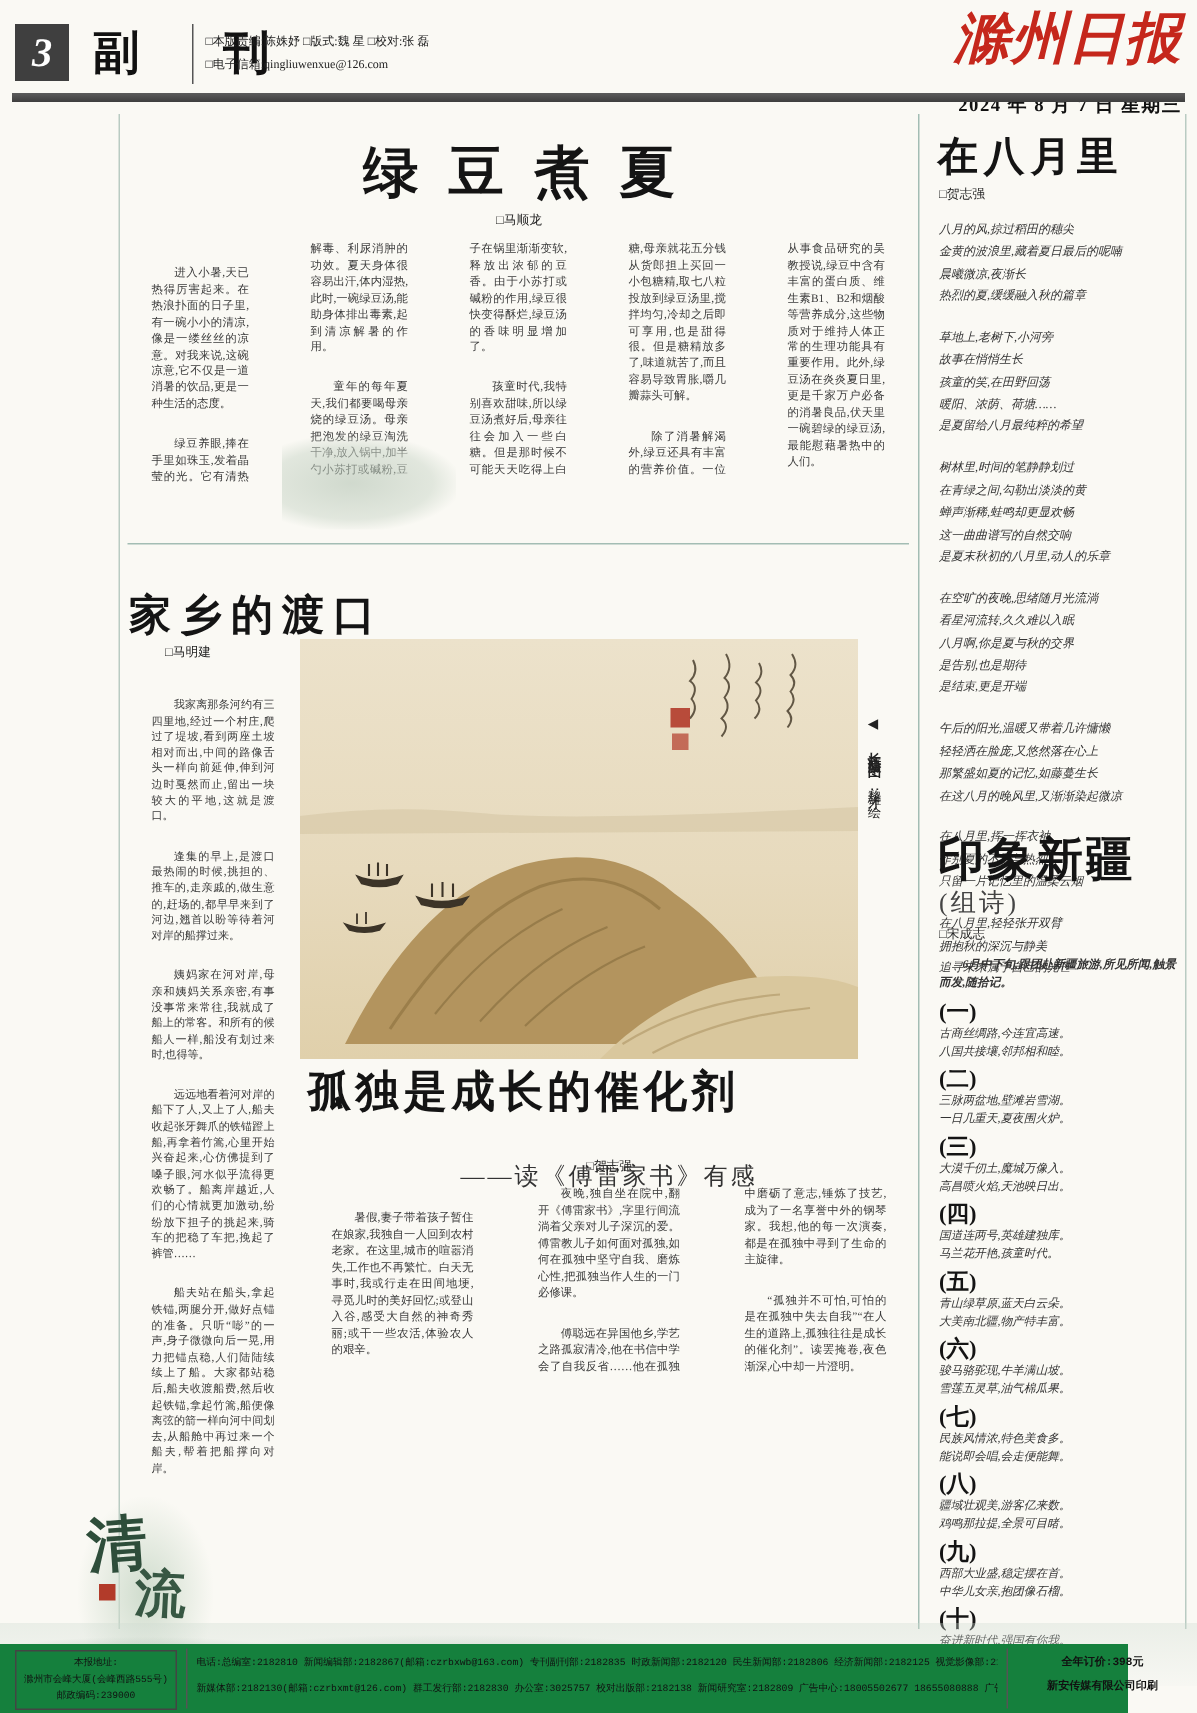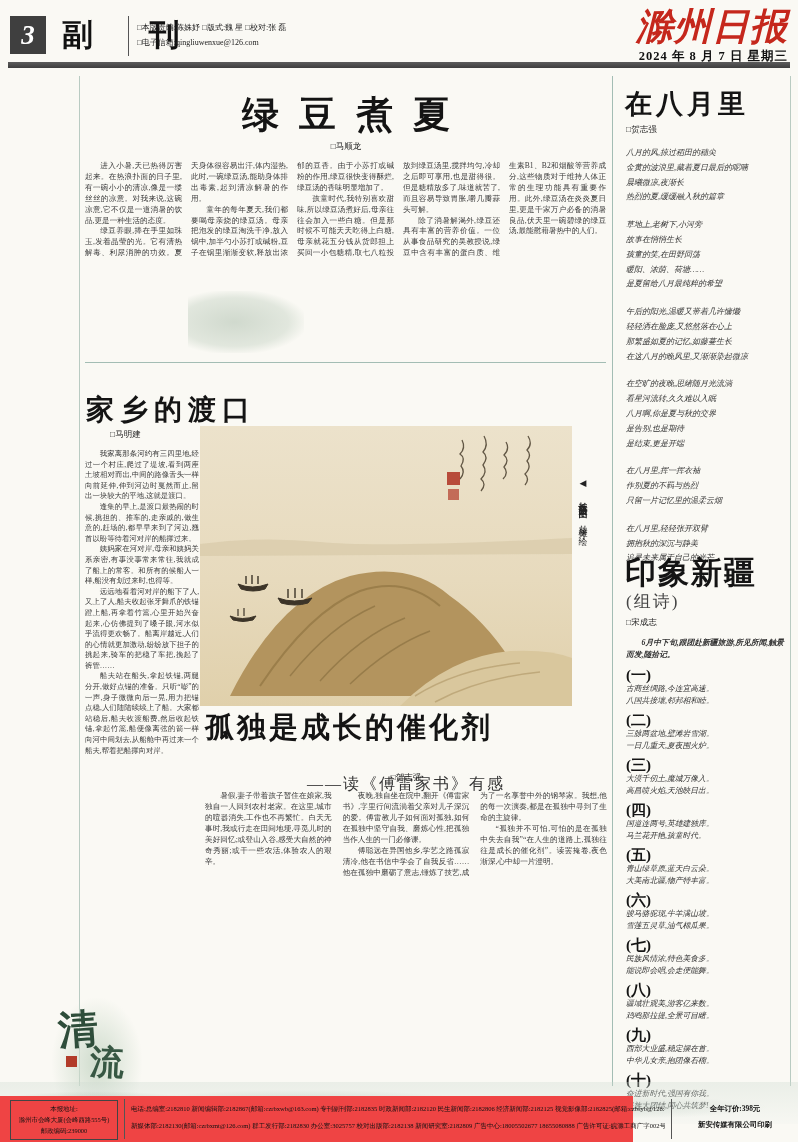--- a/index.html
+++ b/index.html
@@ -8,34 +8,34 @@
   .abs{position:absolute;}
   
   .pagenum{left:10px;top:16px;width:36px;height:38px;background:#3f3f3f;color:#fff;
            font-style:italic;font-size:27px;font-weight:700;text-align:center;line-height:38px;}
   .section{left:62px;top:14px;font-size:31px;font-weight:900;letter-spacing:24px;color:#111;white-space:nowrap;}
   .hvline{left:128px;top:16px;width:1px;height:40px;background:#555;}
   .editors{left:137px;top:20px;width:300px;font-size:8px;color:#222;line-height:15px;white-space:nowrap;}
   .masthead{right:10px;top:8px;width:230px;text-align:right;}
   .masthead .brand{font-size:37px;font-weight:900;color:#c5271c;font-style:italic;
                    letter-spacing:1px;font-family:"Liberation Serif",serif;line-height:38px;}
-  .masthead .date{font-size:12.5px;color:#111;font-weight:700;letter-spacing:1px;margin-top:2px;}
+  .masthead .date{font-size:12.5px;color:#111;font-weight:700;letter-spacing:1px;margin-top:16px;}
   .darkbar{left:8px;top:62px;width:782px;height:6px;background:linear-gradient(#5c5c5c,#3e3e3e);}
   
   .vframe{width:1px;background:#b9cbc2;top:76px;height:1010px;}
   .vdivider{left:612px;top:76px;width:1px;height:1010px;background:#a3bdb4;}
   .hrule{height:1px;background:#a3bdb4;}
   
   .a1-title{left:85px;top:90px;width:522px;text-align:center;font-size:37px;font-weight:900;
             letter-spacing:20px;color:#141414;text-indent:20px;}
   .byline{font-size:8.5px;color:#222;}
   .a1-byline{left:85px;top:141px;width:522px;text-align:center;}
   .a1-body{left:85px;top:161px;width:521px;height:194px;column-count:5;column-gap:9px;
            font-size:7.6px;line-height:10.9px;text-align:justify;overflow:hidden;}
-  .a1-body p,.fer-body p,.lon-body p{margin:0;text-indent:2em;}
+  .a1-body p,.fer-body p,.lon-body p{margin:16px;text-indent:2em;}
   .a1-deco{left:188px;top:291px;width:116px;height:62px;opacity:.55;
      background:radial-gradient(ellipse at 40% 50%,#aebfae 0%,#cdd8cb 55%,rgba(250,249,244,0) 75%);}
   
   .fer-title{left:86px;top:391px;width:240px;font-size:28px;font-weight:900;letter-spacing:6px;color:#141414;white-space:nowrap;}
   .fer-byline{left:110px;top:429px;}
   .fer-body{left:85px;top:449px;width:114px;height:548px;font-size:7.4px;line-height:10.6px;
             text-align:justify;overflow:hidden;}
   
   .painting{left:200px;top:426px;width:372px;height:280px;}
   .caption{left:576px;top:478px;height:170px;writing-mode:vertical-rl;font-size:9px;font-weight:700;
@@ -65,21 +65,21 @@
   .stamp .c1{position:absolute;left:6px;top:4px;font-size:40px;color:#2e4d3a;font-weight:700;transform:rotate(-4deg);}
   .stamp .c2{position:absolute;left:38px;top:42px;font-size:34px;color:#375743;font-weight:700;transform:rotate(3deg);}
   .stamp .seal{position:absolute;left:14px;top:58px;width:11px;height:11px;background:#b23b2a;}
   .bstrip{left:0;top:1082px;width:798px;height:42px;
      background:
        radial-gradient(ellipse 180px 26px at 12% 65%,rgba(120,150,130,.55),rgba(0,0,0,0) 70%),
        radial-gradient(ellipse 260px 22px at 38% 55%,rgba(150,175,160,.45),rgba(0,0,0,0) 70%),
        radial-gradient(ellipse 300px 18px at 70% 60%,rgba(170,190,178,.4),rgba(0,0,0,0) 70%),
        linear-gradient(rgba(205,218,208,.35),rgba(235,240,236,.2));}
   
-  .footer{left:0;top:1096px;width:633px;height:46px;background:#ef4444;font-family:Liberation Serif, serif;}
+  .footer{left:0;top:1096px;width:752px;height:46px;background:#15803d;font-family:Liberation Mono, monospace;}
   .f-addr{position:absolute;left:10px;top:4px;width:106px;height:36px;border:1px solid #444;
           font-size:6.4px;line-height:11px;text-align:center;color:#111;padding-top:2px;}
   .f-v1{position:absolute;left:124px;top:3px;width:1px;height:40px;background:#555;}
   .f-phones{position:absolute;left:131px;top:4px;width:534px;font-size:6.5px;line-height:17px;color:#111;white-space:nowrap;overflow:hidden;}
   .f-v2{position:absolute;left:671px;top:3px;width:1px;height:40px;background:#555;}
   .f-right{position:absolute;left:678px;top:5px;width:114px;font-size:7.4px;line-height:16px;text-align:center;font-weight:700;color:#111;}
 </style>
 </head>
 <body>
 
@@ -188,33 +188,40 @@
       <div>热烈的夏,缓缓融入秋的篇章</div>
     </div>
     <div class="stanza">
       <div>草地上,老树下,小河旁</div>
       <div>故事在悄悄生长</div>
       <div>孩童的笑,在田野回荡</div>
       <div>暖阳、浓荫、荷塘……</div>
       <div>是夏留给八月最纯粹的希望</div>
     </div>
     <div class="stanza">
-      <div>午后的阳光,温暖又带着几许慵懒</div>
-      <div>轻轻洒在脸庞,又悠然落在心上</div>
-      <div>那繁盛如夏的记忆,如藤蔓生长</div>
-      <div>在这八月的晚风里,又渐渐染起微凉</div>
+      <div>树林里,时间的笔静静划过</div>
+      <div>在青绿之间,勾勒出淡淡的黄</div>
+      <div>蝉声渐稀,蛙鸣却更显欢畅</div>
+      <div>这一曲曲谱写的自然交响</div>
+      <div>是夏末秋初的八月里,动人的乐章</div>
     </div>
     <div class="stanza">
       <div>在空旷的夜晚,思绪随月光流淌</div>
       <div>看星河流转,久久难以入眠</div>
       <div>八月啊,你是夏与秋的交界</div>
       <div>是告别,也是期待</div>
       <div>是结束,更是开端</div>
     </div>
     <div class="stanza">
+      <div>午后的阳光,温暖又带着几许慵懒</div>
+      <div>轻轻洒在脸庞,又悠然落在心上</div>
+      <div>那繁盛如夏的记忆,如藤蔓生长</div>
+      <div>在这八月的晚风里,又渐渐染起微凉</div>
+    </div>
+    <div class="stanza">
       <div>在八月里,挥一挥衣袖</div>
       <div>作别夏的不羁与热烈</div>
       <div>只留一片记忆里的温柔云烟</div>
     </div>
     <div class="stanza">
       <div>在八月里,轻轻张开双臂</div>
       <div>拥抱秋的深沉与静美</div>
       <div>追寻未来属于自己的光芒</div>
     </div>
   </div>

